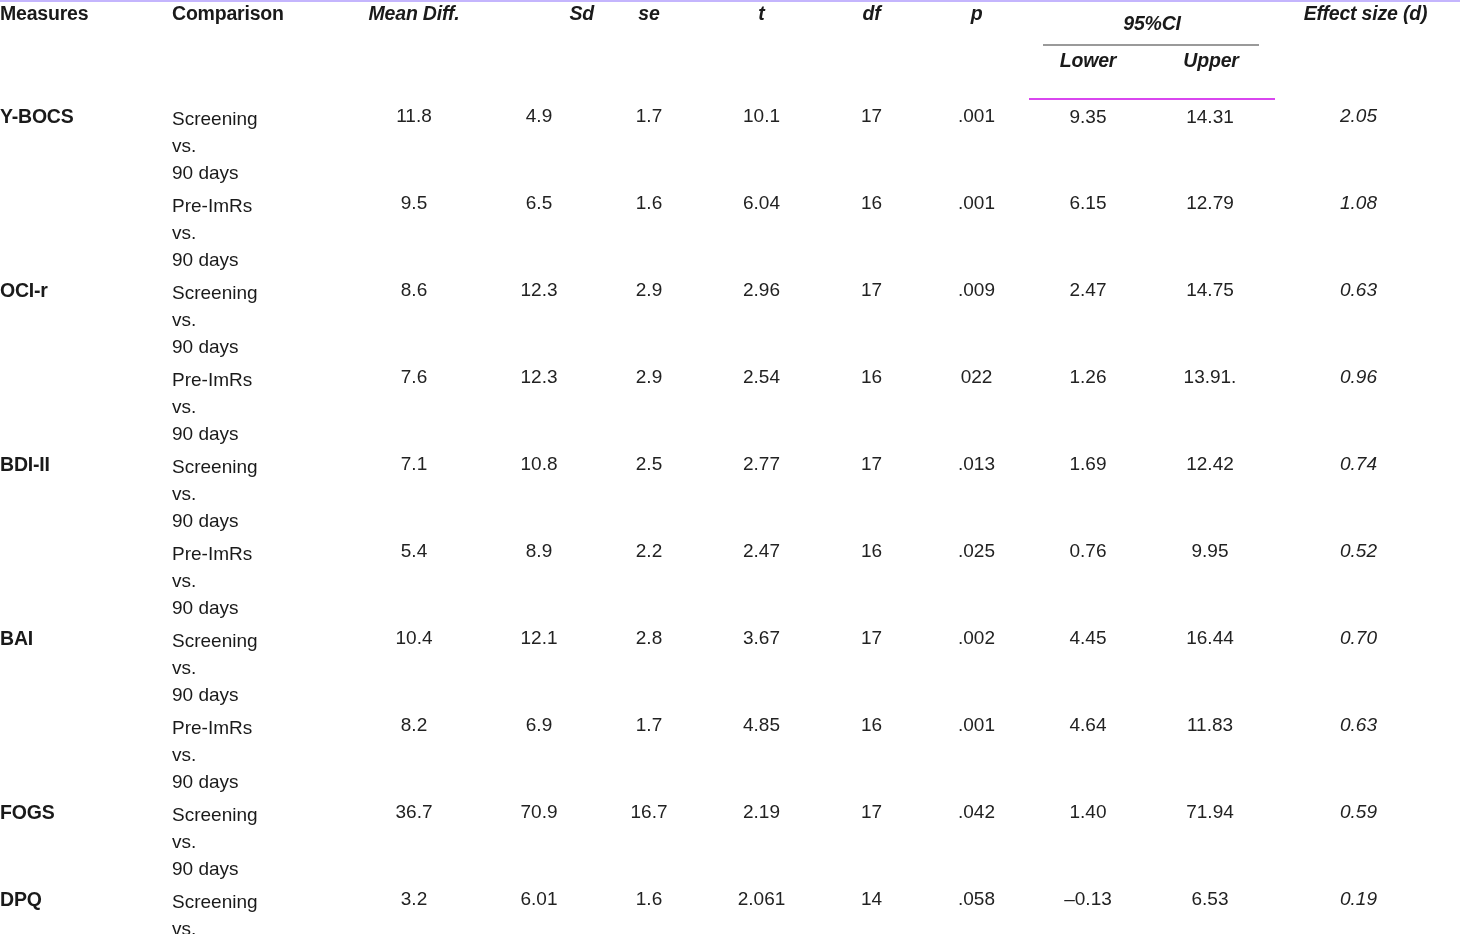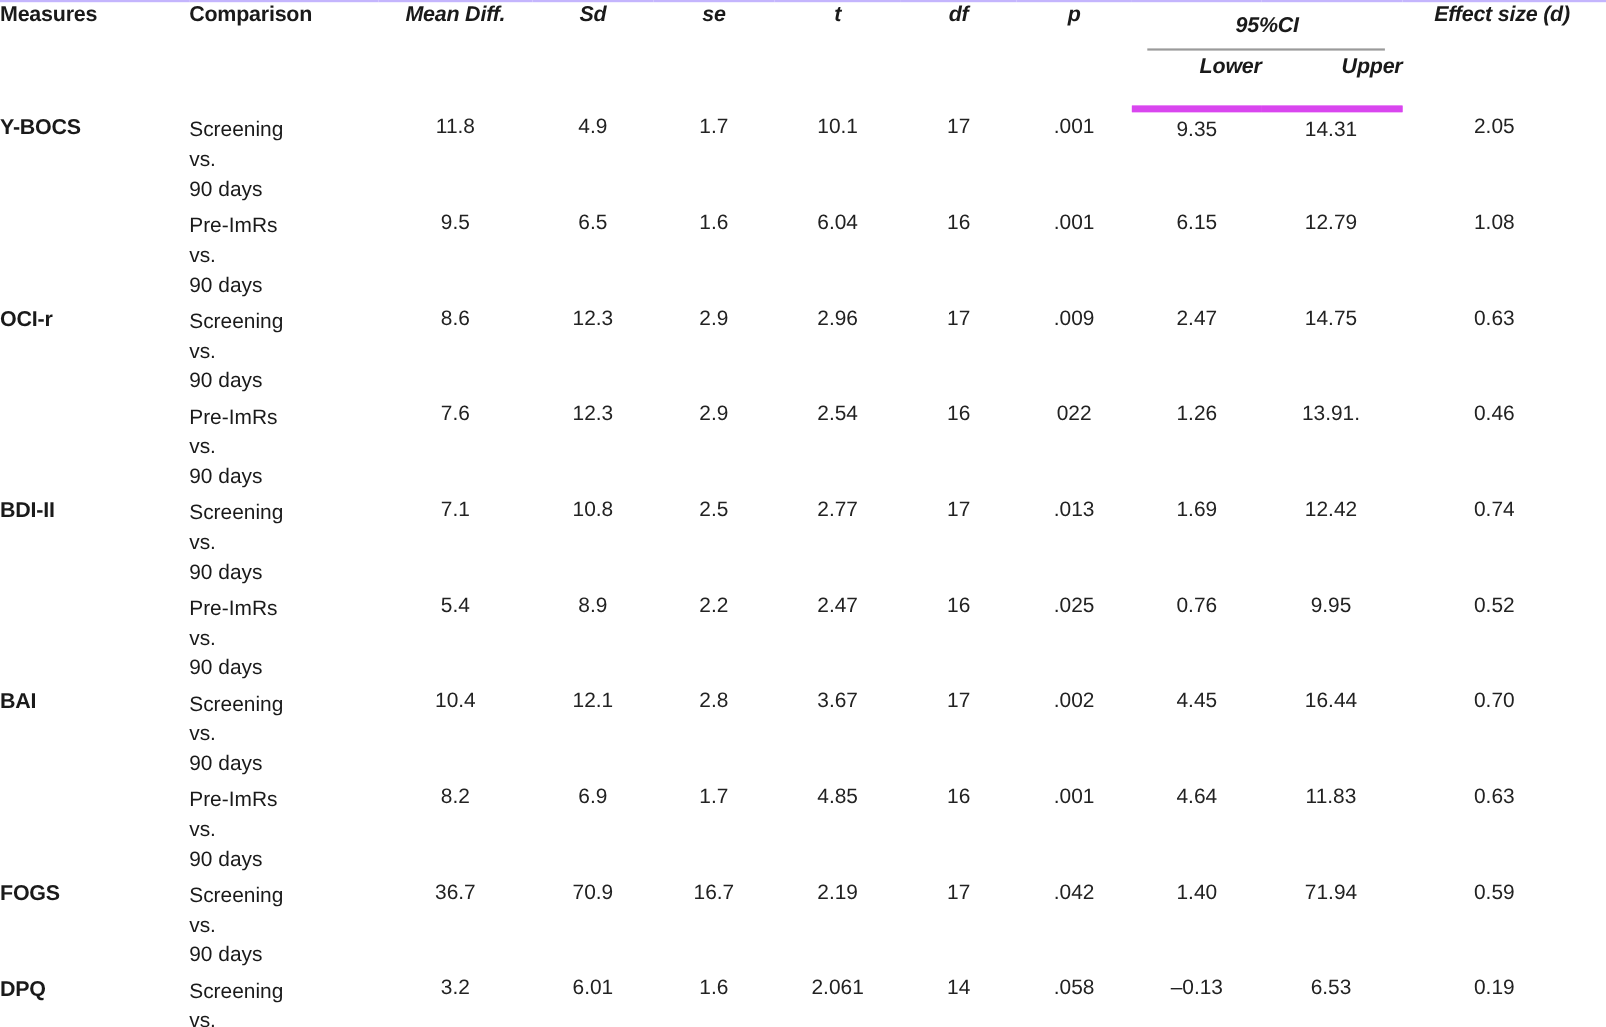--- a/index.html
+++ b/index.html
@@ -38,41 +38,40 @@
     height: 48px;
     vertical-align: top;
   }
   thead tr.head-row-top th > .hcell {
     padding-top: 10px;
   }
   thead tr.head-row-bottom th {
     padding: 0;
     height: 50px;
     vertical-align: top;
-    border-bottom: 6px solid #d946ef;
-    text-align: right;
+    border-bottom: 2px solid #d946ef;
   }
 
   .h-plain {
     font-weight: bold;
     font-style: normal;
     font-size: 19.5px;
     letter-spacing: -0.2px;
   }
   .h-ital {
     font-weight: bold;
     font-style: italic;
     font-size: 19.5px;
     letter-spacing: -0.2px;
   }
 
   .col-measures  { width: 172px; text-align: left; }
   .col-compare   { width: 172px; text-align: left; }
   .col-meandiff  { width: 140px; text-align: center; }
-  .col-sd        { width: 110px; text-align: center; }
+  .col-sd        { width: 110px; text-align: right; }
   .col-se        { width: 110px; text-align: center; }
   .col-t         { width: 115px; text-align: center; }
   .col-df        { width: 105px; text-align: center; }
   .col-p         { width: 105px; text-align: center; }
   .col-lower     { width: 118px; text-align: center; }
   .col-upper     { width: 128px; text-align: center; }
   .col-effect    { width: 185px; text-align: center; }
 
   
   th.ci-span {
@@ -146,21 +145,21 @@
   td.c-meandiff .num,
   td.c-sd .num,
   td.c-se .num,
   td.c-t .num,
   td.c-df .num,
   td.c-p .num,
   td.c-lower .num,
   td.c-upper .num,
   td.c-effect .num { text-align: center; }
 
-  td.c-effect .num { padding-right: 18px; }
+  td.c-effect .num { padding-right: 18px; font-style: italic; }
   td.c-upper .num  { padding-right: 2px; }
 </style>
 </head>
 <body>
 
 <div class="table-wrap">
   <table class="stats-table">
     <colgroup>
       <col class="col-measures">
         <col class="col-compare">
@@ -358,21 +357,21 @@
           <td class="c-p">
             <span class="num">022</span>
           </td>
           <td class="c-lower">
             <span class="num">1.26</span>
           </td>
           <td class="c-upper">
             <span class="num">13.91.</span>
           </td>
           <td class="c-effect">
-            <span class="num">0.46</span>
+            <span class="num">0.96</span>
           </td>
         </tr>
         <tr class="data-row">
           <td class="c-measure">
             <span class="measure-label">BDI-II</span>
           </td>
           <td class="c-compare">
             <span class="compare-cell">Screening
 vs.
 90 days</span>

